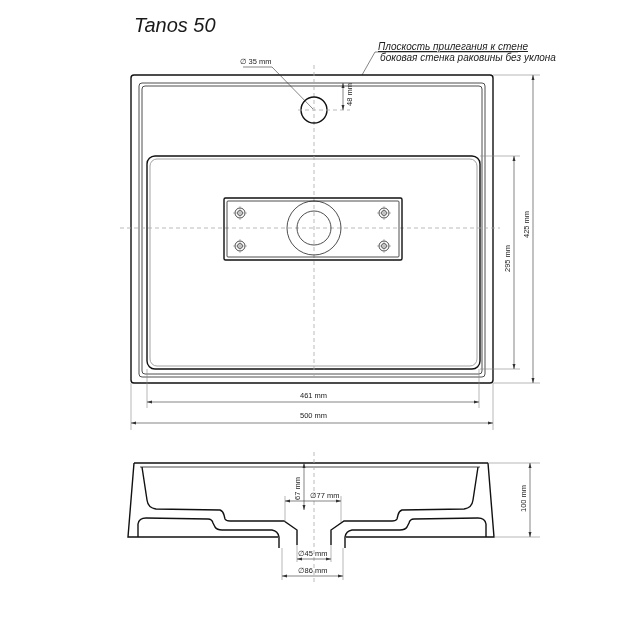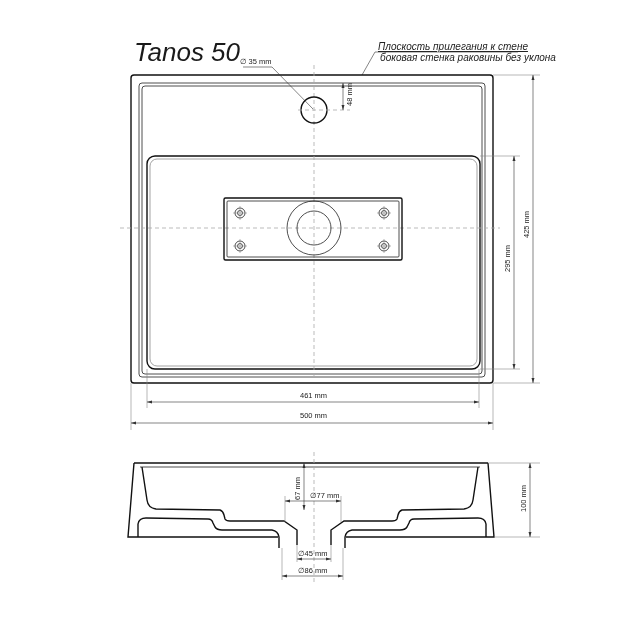--- a/index.html
+++ b/index.html
@@ -1,18 +1,18 @@
 <!DOCTYPE html>
 <html><head>
 <meta charset="utf-8">
 <style>
   html, body { margin:0; padding:0; background:#ffffff; }
   body { width:624px; height:624px; position:relative; overflow:hidden; font-family:"Liberation Sans", sans-serif; }
   #drawing { position:absolute; left:0; top:0; width:624px; height:624px; }
-  .title { position:absolute; left:134px; top:14px; font-size:26px; font-style:italic; color:#1a1a1a; font-family:"Liberation Sans", sans-serif;margin-top:23px; }
+  .title { position:absolute; left:134px; top:14px; font-size:20px; font-style:italic; color:#1a1a1a; font-family:"Liberation Sans", sans-serif; }
   .note { position:absolute; font-size:10px; font-style:italic; color:#222; font-family:"Liberation Sans", sans-serif; white-space:nowrap; }
   .dim { font-family:"Liberation Sans", sans-serif; font-size:7.5px; fill:#222; }
   .outline { fill:none; stroke:#111; stroke-width:1.4; }
   .thin { fill:none; stroke:#222; stroke-width:0.8; }
   .grey { fill:none; stroke:#999; stroke-width:0.9; }
   .center { fill:none; stroke:#aaa; stroke-width:0.8; stroke-dasharray:4 3; }
   .dimline { fill:none; stroke:#333; stroke-width:0.6; }
   .ext { fill:none; stroke:#888; stroke-width:0.6; }
 </style>
 </head>

